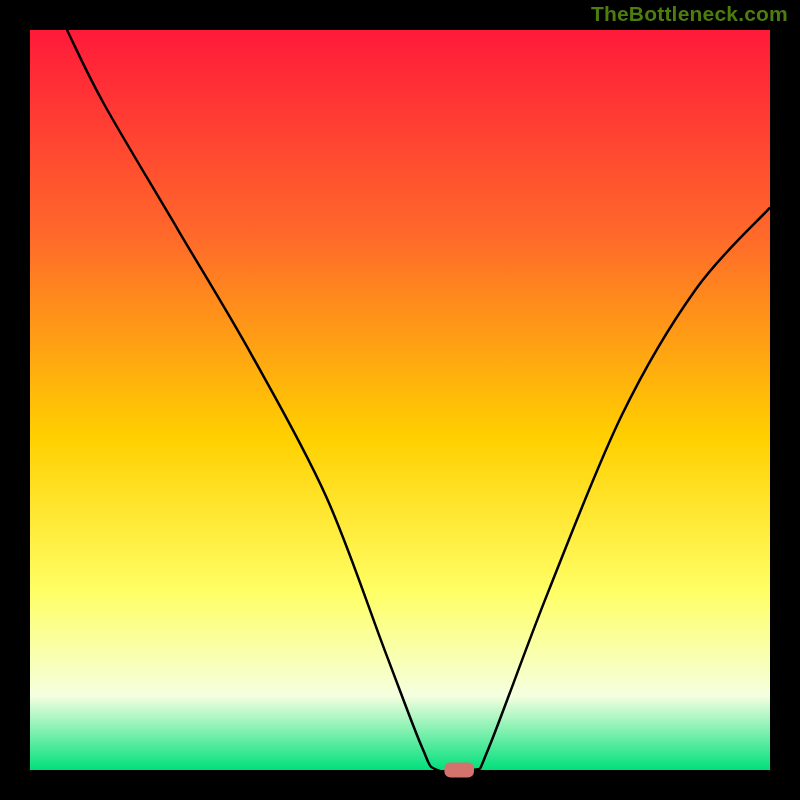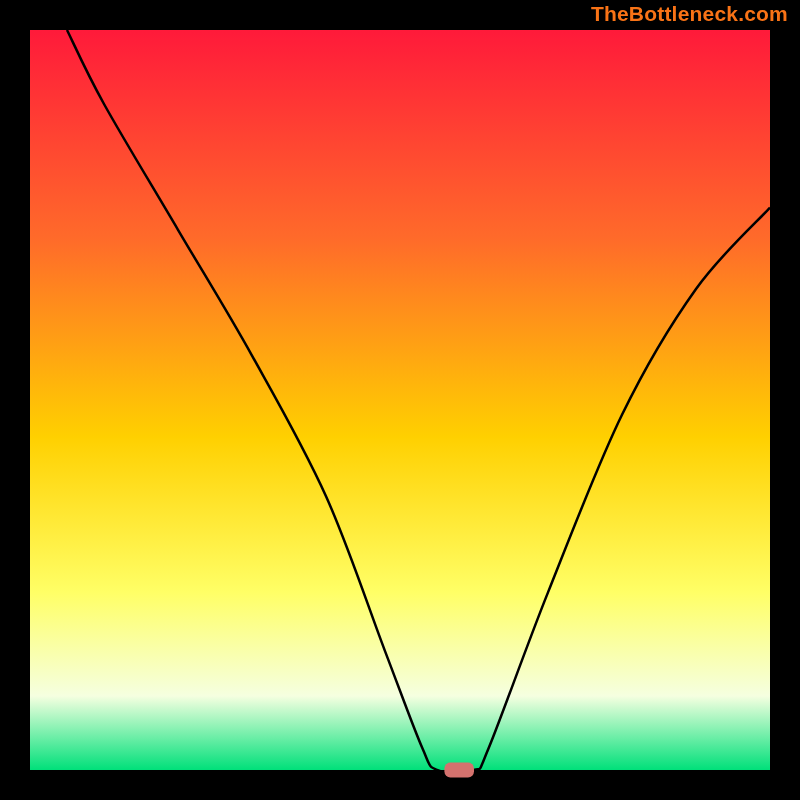--- a/index.html
+++ b/index.html
@@ -19,21 +19,21 @@
   svg {
     display: block;
   }
   .watermark {
     position: absolute;
     top: 2px;
     right: 12px;
     font-family: Arial, Helvetica, sans-serif;
     font-size: 21px;
     font-weight: 600;
-    color: #f97316;
+    color: #4d7c0f;
     letter-spacing: 0.2px;
   }
 </style>
 </head>
 <body>
 
 <div class="chart-container">
   <svg width="800" height="800" viewBox="0 0 800 800">
     <defs>
       <linearGradient id="bg-grad" x1="0" y1="0" x2="0" y2="1">

